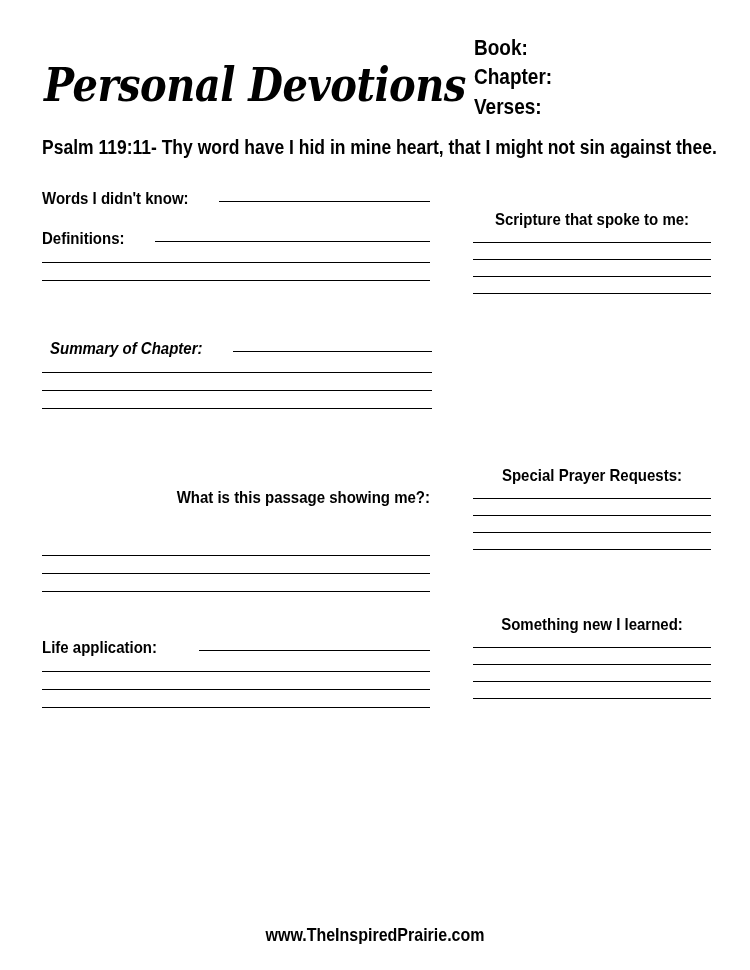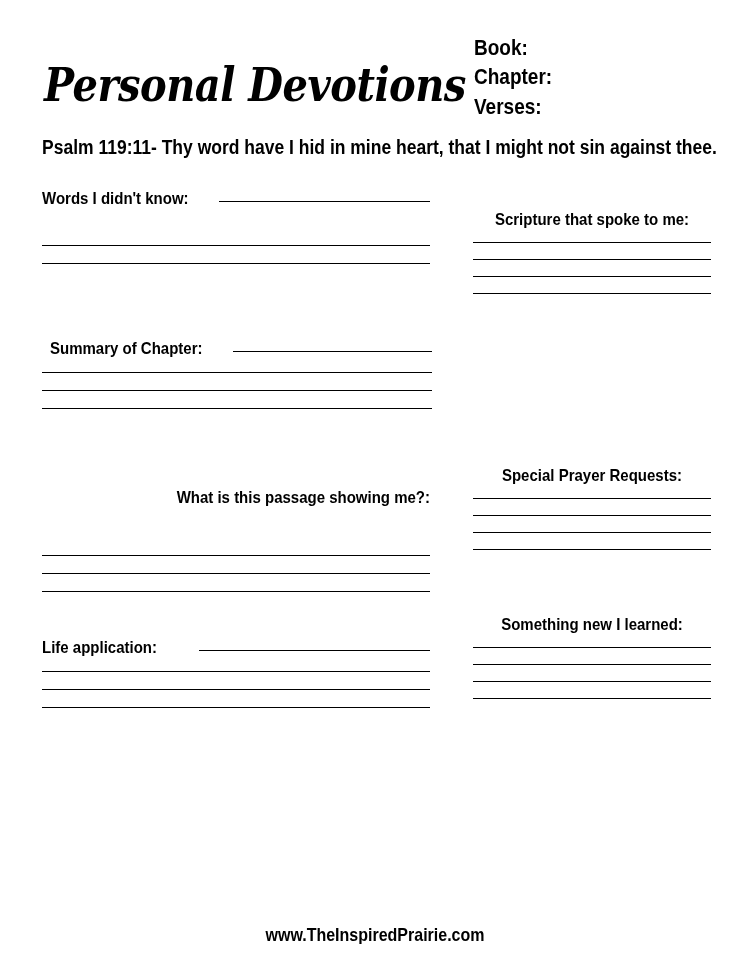--- a/index.html
+++ b/index.html
@@ -134,28 +134,32 @@
   <div class="verse">Psalm 119:11- Thy word have I hid in mine heart, that I might not sin against thee.</div>
 
   <div class="block" style="left:42px; top:188px; width:388px;">
     <div class="inline-row">
       <span class="lbl">Words I didn't know:</span>
       <span class="rule"></span>
     </div>
   </div>
 
   <div class="block" style="left:42px; top:228px; width:388px;">
+    <div class="inline-row">
+      <span class="lbl">Definitions:</span>
+      <span class="rule"></span>
+    </div>
     <div class="lines">
       <div class="rule"></div>
       <div class="rule"></div>
     </div>
   </div>
 
   <div class="block" style="left:42px; top:338px; width:390px;">
-    <div class="inline-row" style="padding-left:8px;">
+    <div class="inline-row" style="padding-left:8px;font-style:italic;">
       <span class="lbl">Summary of Chapter:</span>
       <span class="rule"></span>
     </div>
     <div class="lines">
       <div class="rule"></div>
       <div class="rule"></div>
       <div class="rule"></div>
     </div>
   </div>
 

